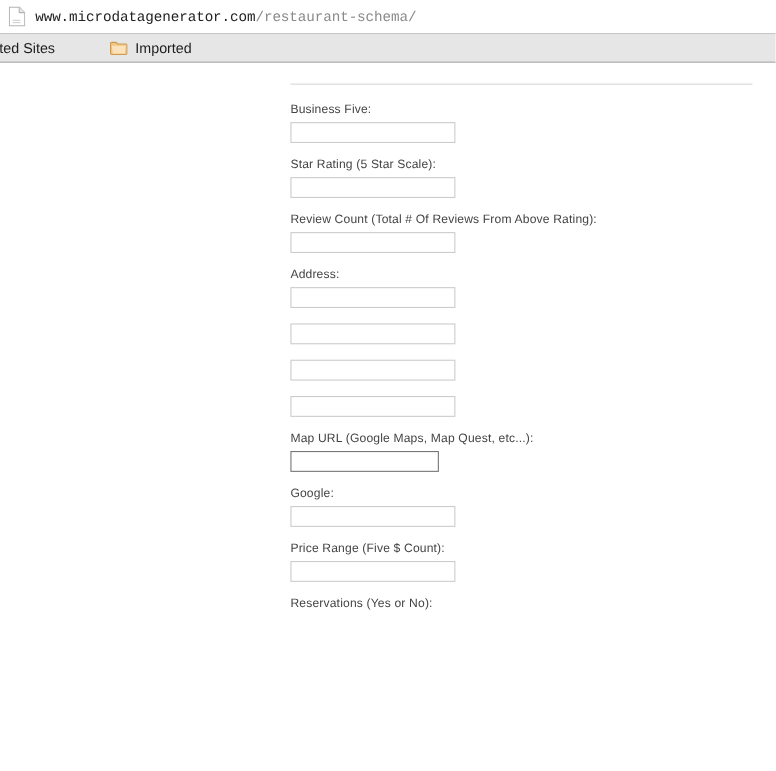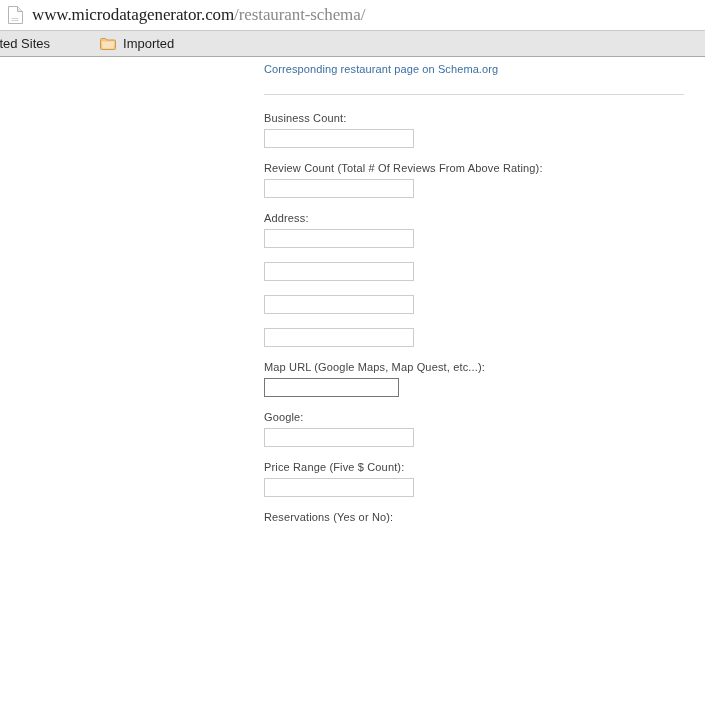--- a/index.html
+++ b/index.html
@@ -27,22 +27,22 @@
 
   #page-doc-icon {
     width: 15px; height: 18px;
     position: relative;
     flex: 0 0 auto;
     margin-right: 9px;
   }
   #page-doc-icon svg { display: block; }
 
   #url-text {
-    font-family: Liberation Serif, serif;
-    font-size: 17px;
+    font-family: Liberation Mono, monospace;
+    font-size: 13px;
     letter-spacing: -0.1px;
     white-space: nowrap;
     color: #1a1a1a;
   }
   #url-text .url-host { color: #212121; }
   #url-text .url-path { color: #8a8a8a; }
 
   #bookmarks-bar {
     height: 27px;
     background: #e6e6e6;
@@ -182,29 +182,32 @@
       </span>
       <span>Imported</span>
     </div>
   </div>
 
 </div>
 
 <div id="page-content">
   <div id="content-column">
 
-    <a id="schema-link" href="#">Corresponding restaurant page on Schema.org</a>
 
     <div id="content-divider"></div>
 
 
     <form id="form-fields">
 
     <div class="field-group">
-          <label class="field-label">Business Count:</label>
+          <label class="field-label">Business Five:</label>
+          <input type="text" class="field-input" value="" style="">
+        </div>
+        <div class="field-group">
+          <label class="field-label">Star Rating (5 Star Scale):</label>
           <input type="text" class="field-input" value="" style="">
         </div>
         <div class="field-group">
           <label class="field-label">Review Count (Total # Of Reviews From Above Rating):</label>
           <input type="text" class="field-input" value="" style="">
         </div>
         <div class="field-group">
           <label class="field-label">Address:</label>
           <input type="text" class="field-input" value="" style="">
         </div>

